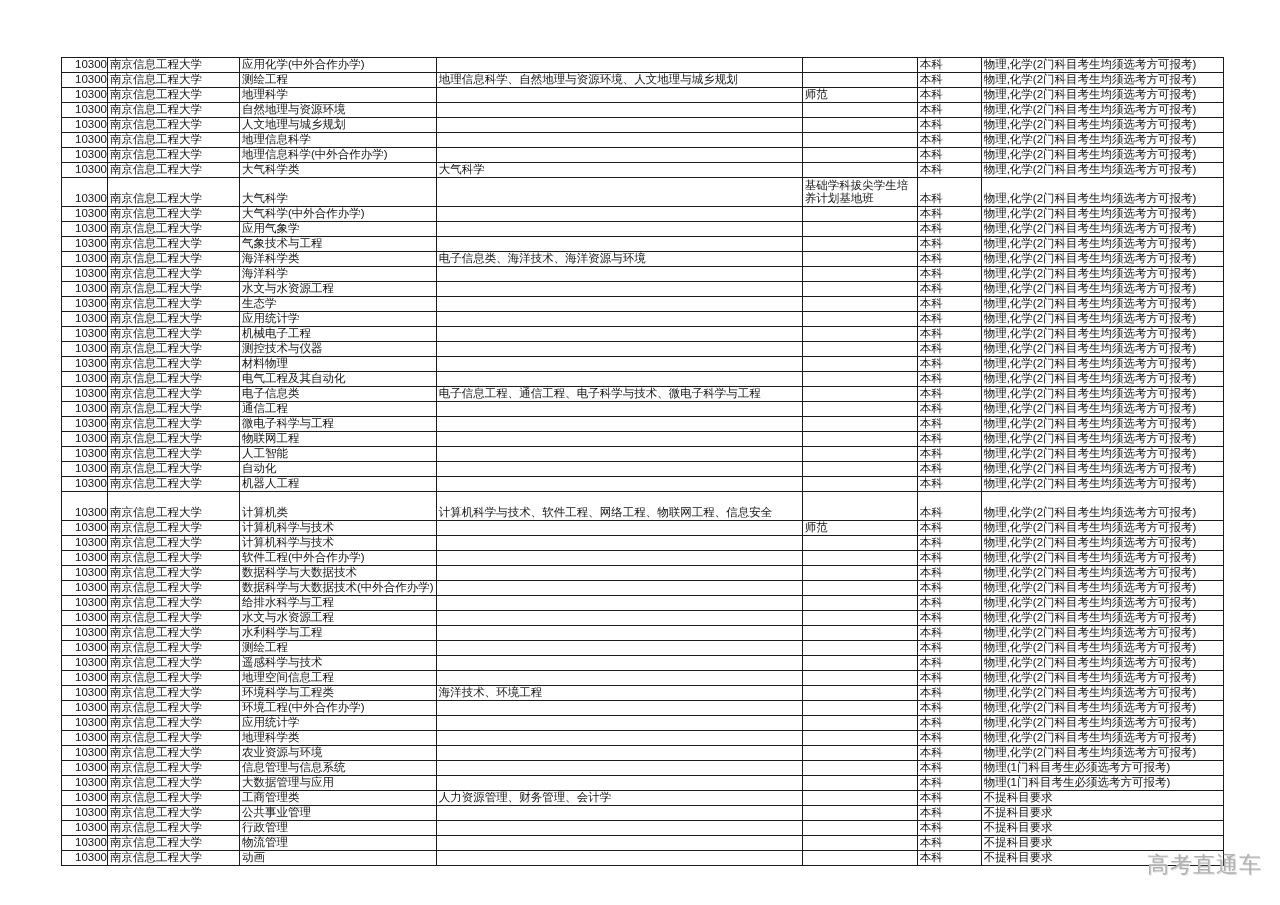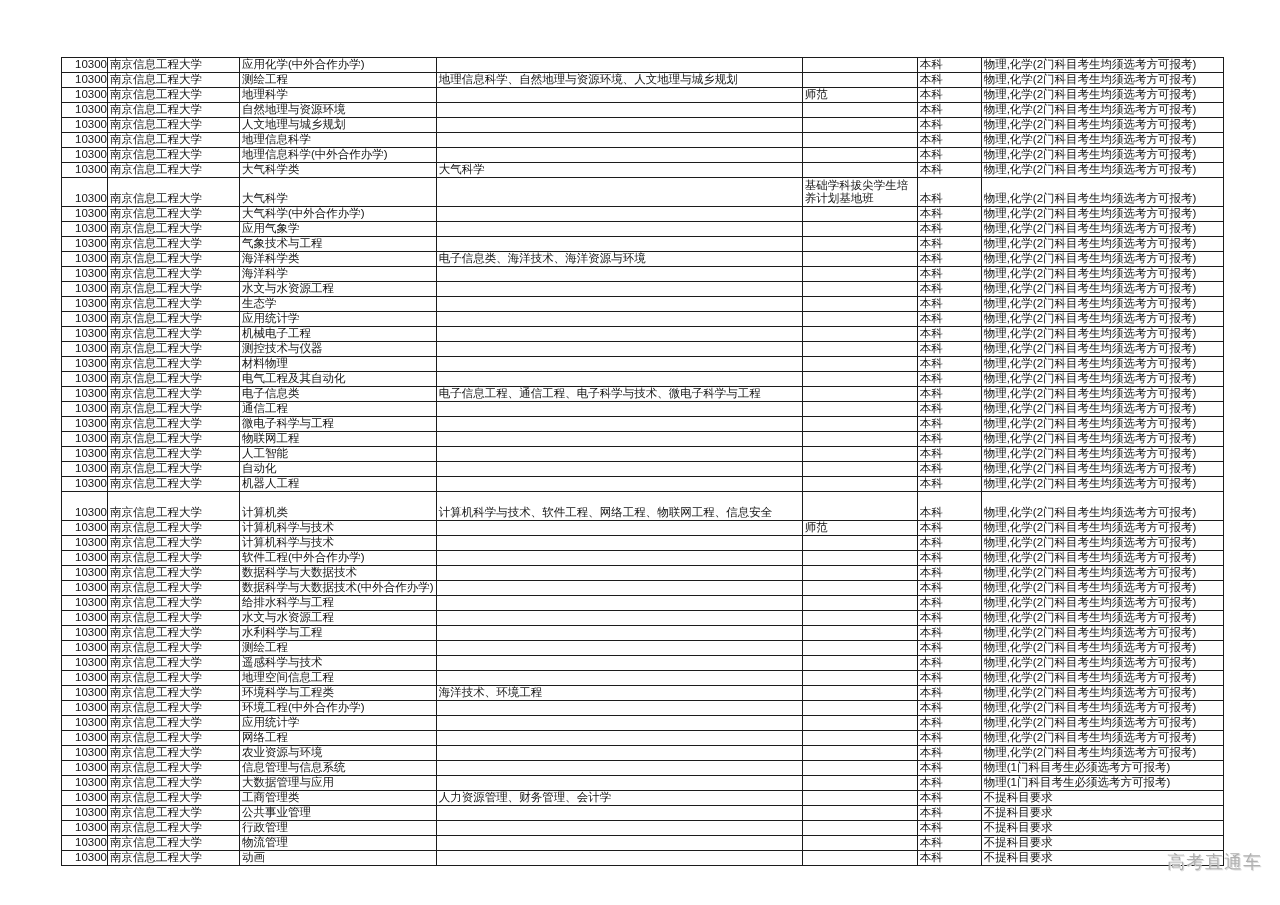--- a/index.html
+++ b/index.html
@@ -29,21 +29,21 @@
     padding: 0 2px 1px 2px;
     overflow: hidden;
     white-space: nowrap;
   }
   .sheet td.code { text-align: right; padding-right: 0; }
   .sheet td.note { white-space: normal; }
   .watermark {
     position: absolute;
     top: 850px;
     right: 18px;
-    font-size: 18px;
+    font-size: 22px;
     letter-spacing: 1px;
     color: var(--watermark-color, #b0b0b0);
     text-shadow: 1px 1px 0 #dedede;
   }
 </style>
 </head>
 <body>
 
 <div class="page">
   <table class="sheet">
@@ -440,21 +440,21 @@
           <td class="univ">南京信息工程大学</td>
           <td class="major">应用统计学</td>
           <td class="included"></td>
           <td class="note"></td>
           <td class="level">本科</td>
           <td class="req">物理,化学(2门科目考生均须选考方可报考)</td>
         </tr>
         <tr>
           <td class="code">10300</td>
           <td class="univ">南京信息工程大学</td>
-          <td class="major">网络工程</td>
+          <td class="major">地理科学类</td>
           <td class="included"></td>
           <td class="note"></td>
           <td class="level">本科</td>
           <td class="req">物理,化学(2门科目考生均须选考方可报考)</td>
         </tr>
         <tr>
           <td class="code">10300</td>
           <td class="univ">南京信息工程大学</td>
           <td class="major">农业资源与环境</td>
           <td class="included"></td>

